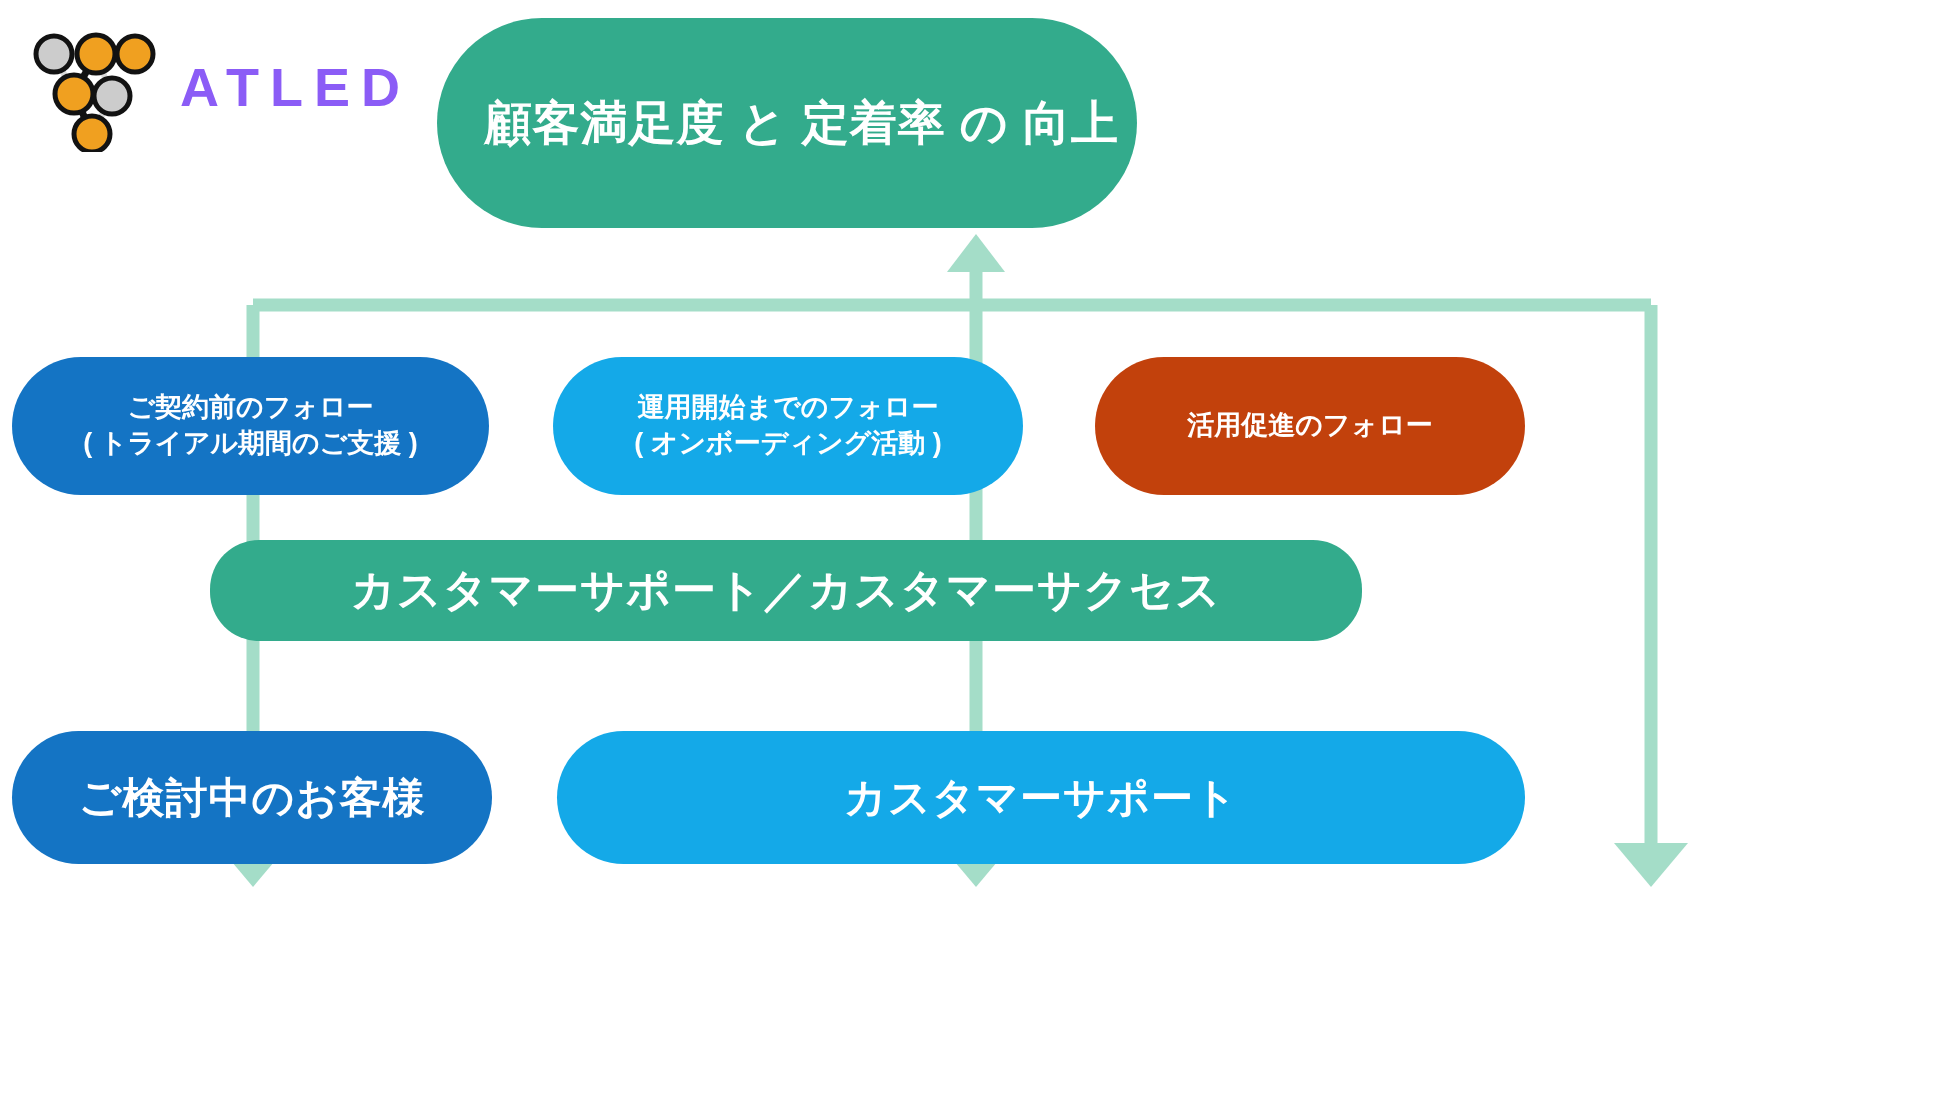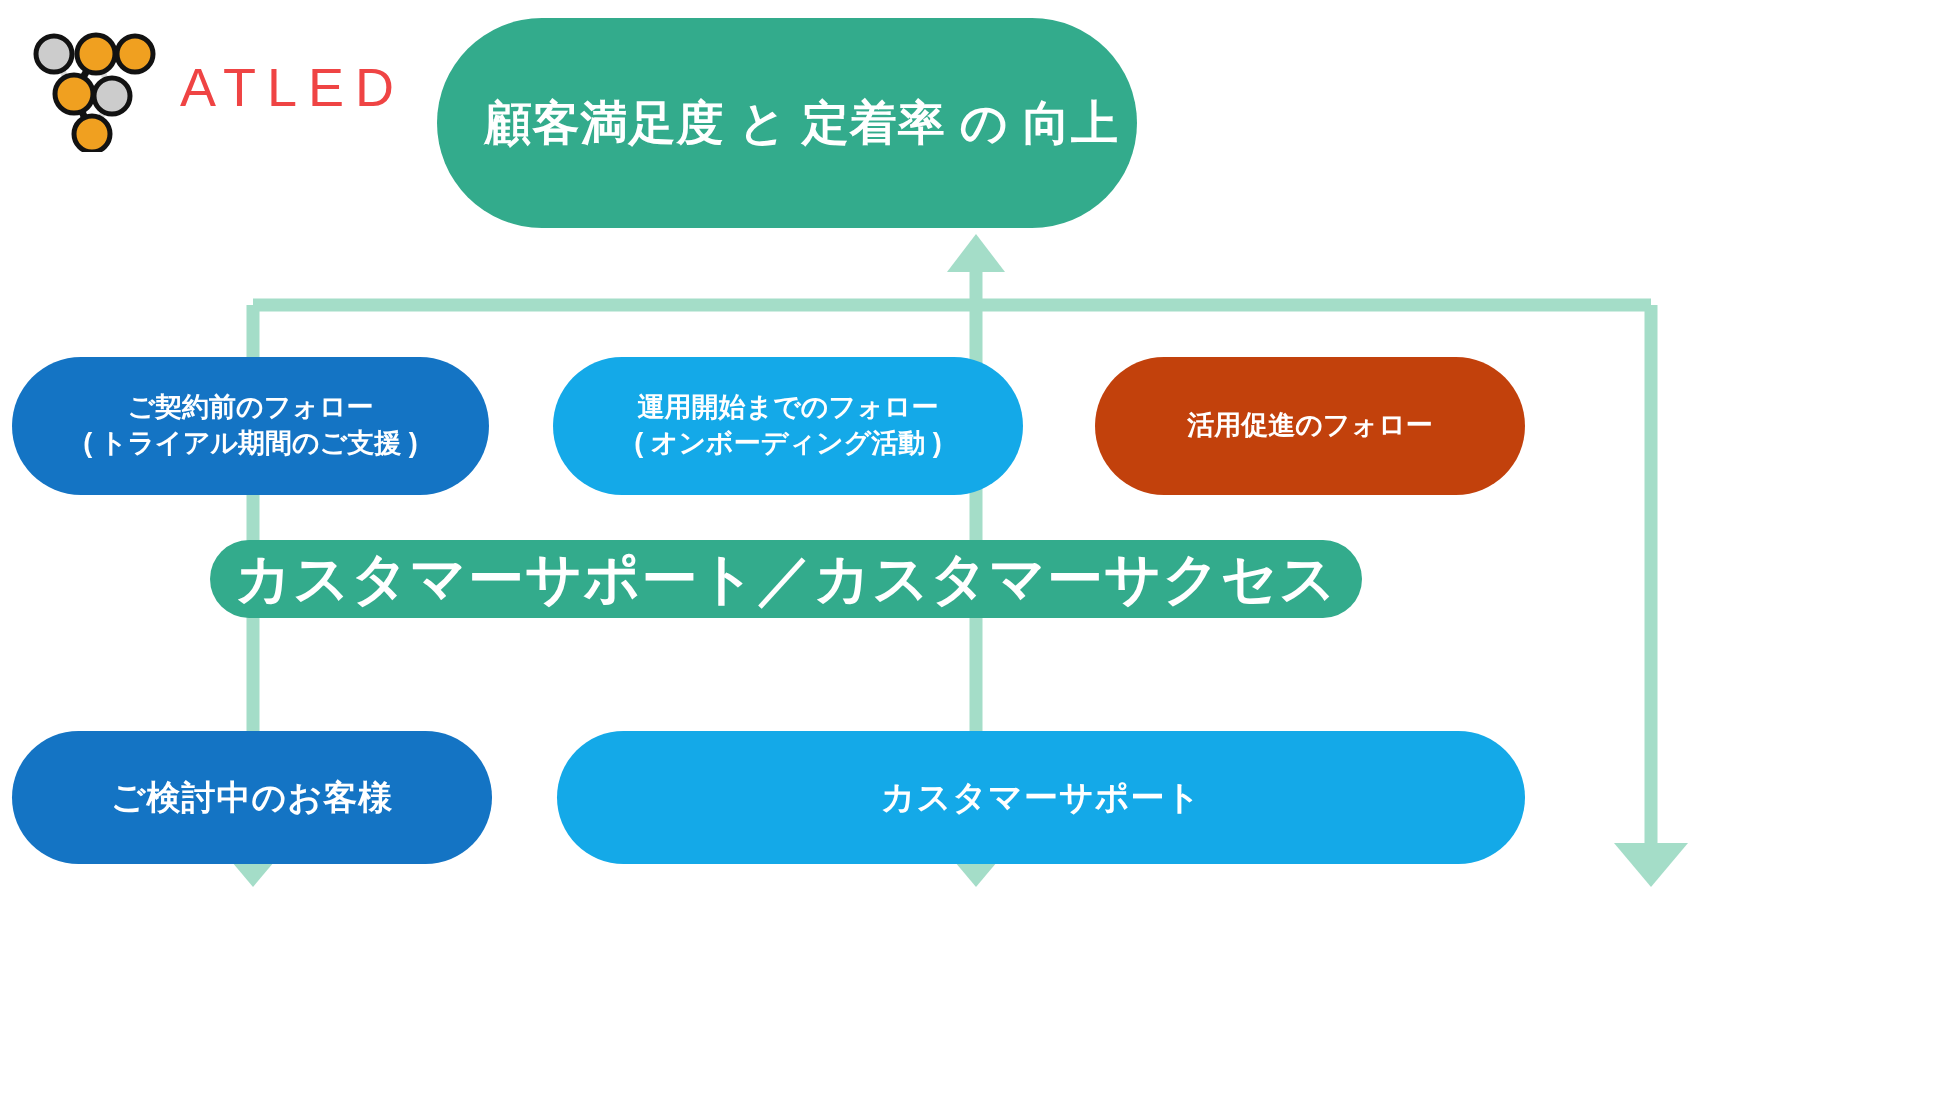--- a/index.html
+++ b/index.html
@@ -33,23 +33,23 @@
     top: 22px;
     width: 420px;
     height: 130px;
     display: flex;
     align-items: center;
     gap: 18px;
   }
   .logo-mark { width: 140px; height: 130px; flex: 0 0 auto; }
   .logo-text {
     font-size: 54px;
-    font-weight: 400;
+    font-weight: 700;
     letter-spacing: 11px;
-    color: #ef4444;
+    color: #8b5cf6;
     line-height: 1;
     white-space: nowrap;
     font-family: "Liberation Sans", "DejaVu Sans", sans-serif;
   }
 
   
   .node {
     position: absolute;
     display: flex;
     flex-direction: column;
@@ -81,33 +81,33 @@
   }
   .node-follow .l1 { display: block; }
   .node-follow .l2 { display: block; }
 
   .node-follow-1 { left: 12px;   width: 477px; background: #1474c4; }
   .node-follow-2 { left: 553px;  width: 470px; background: #14a9e8; }
   .node-follow-3 { left: 1095px; width: 430px; background: #c2410c; align-items: center; }
 
   .node-bar {
     left: 210px; top: 540px;
-    width: 1152px; height: 78px;
+    width: 1152px; height: 101px;
     background: #33ab8c;
     border-radius: 49px;
-    font-size: 56px;
+    font-size: 44px;
     font-weight: 700;
     letter-spacing: 1px;
   }
 
   .node-customer {
     top: 731px;
     height: 133px;
     border-radius: 67px;
-    font-size: 34px;
+    font-size: 42px;
     font-weight: 700;
     letter-spacing: 1px;
   }
   .node-cust-1 { left: 12px;  width: 480px; background: #1474c4; }
   .node-cust-2 { left: 557px; width: 968px; background: #14a9e8; }
 </style>
 </head>
 <body>
 
 <div id="stage">

